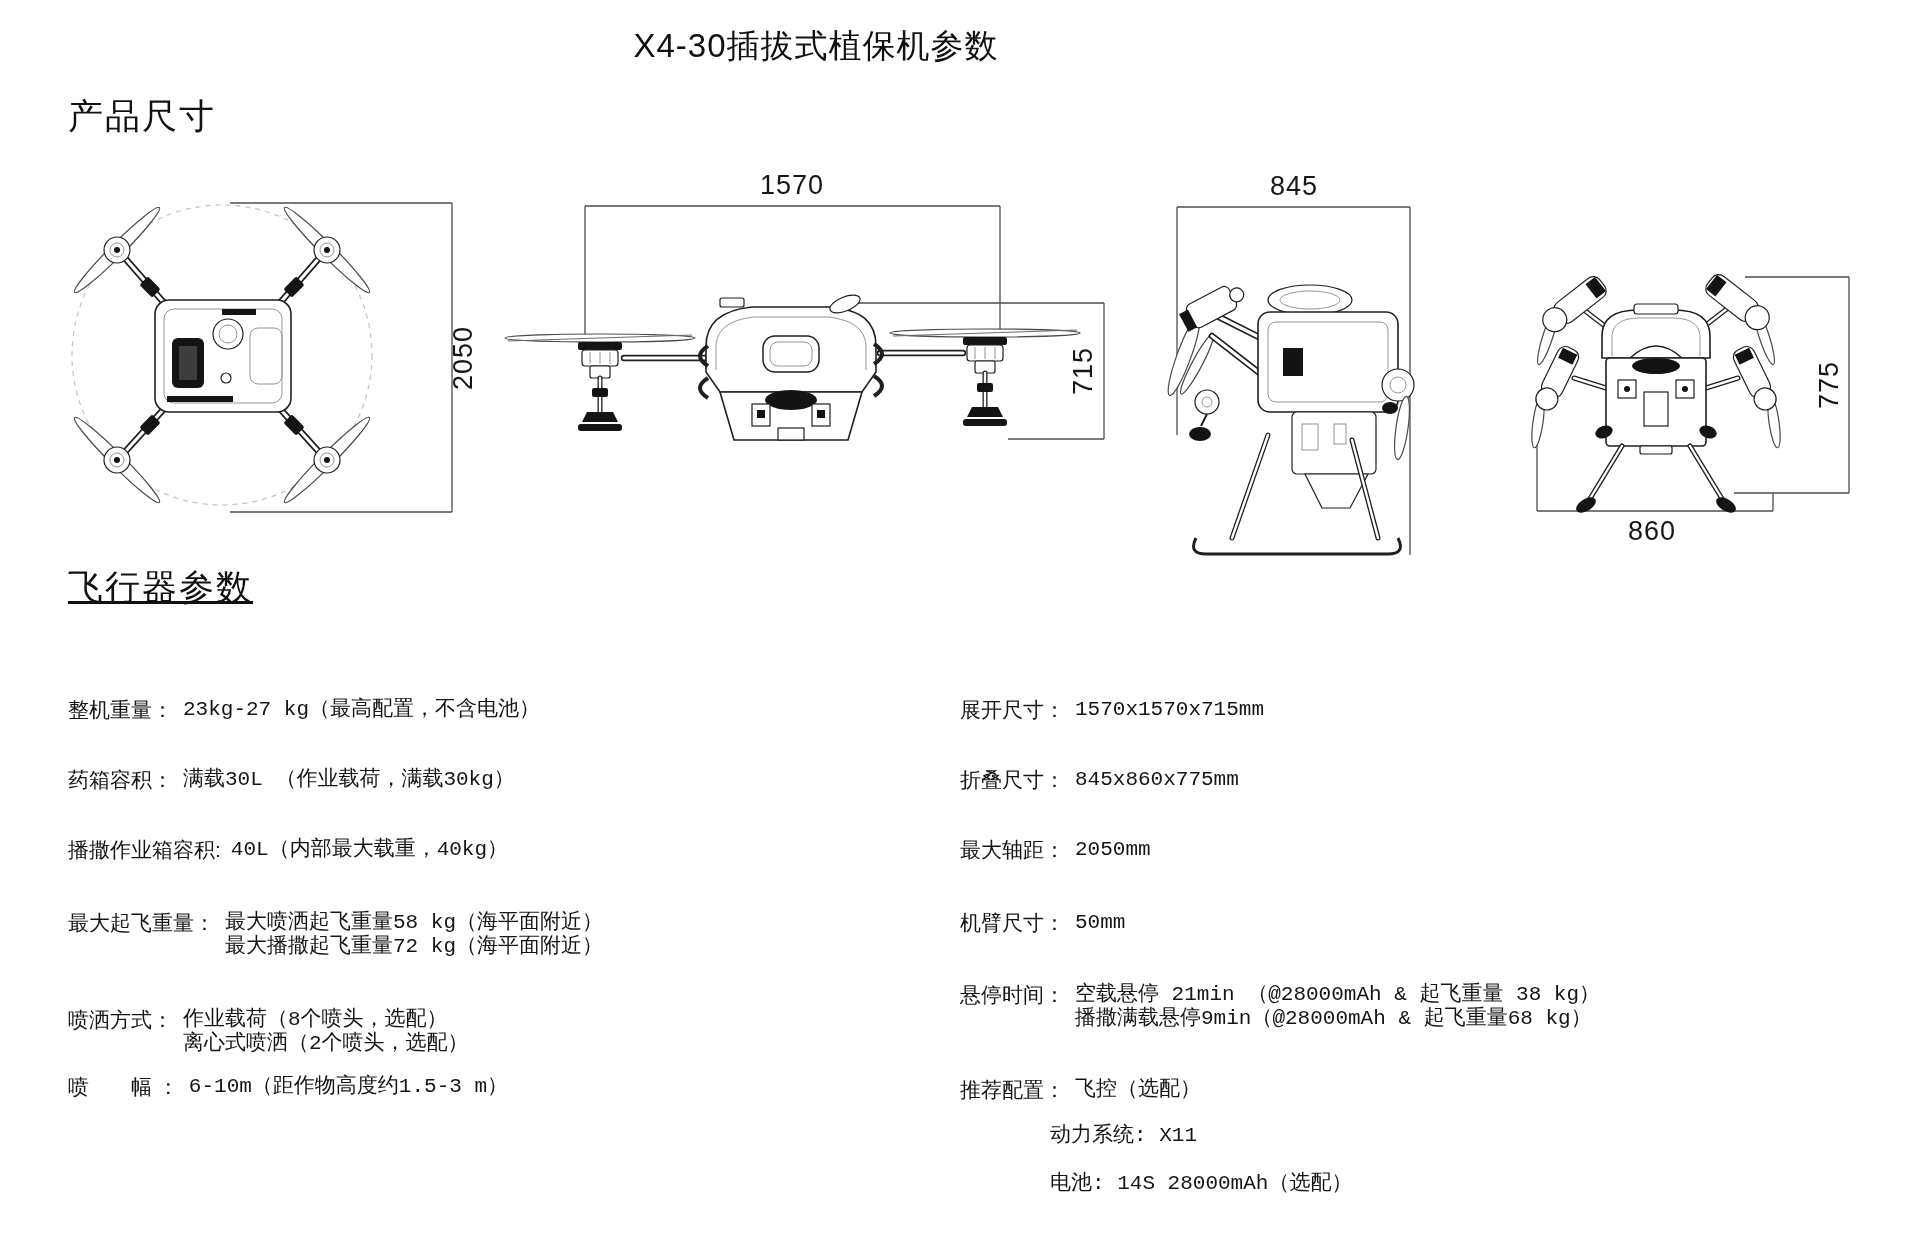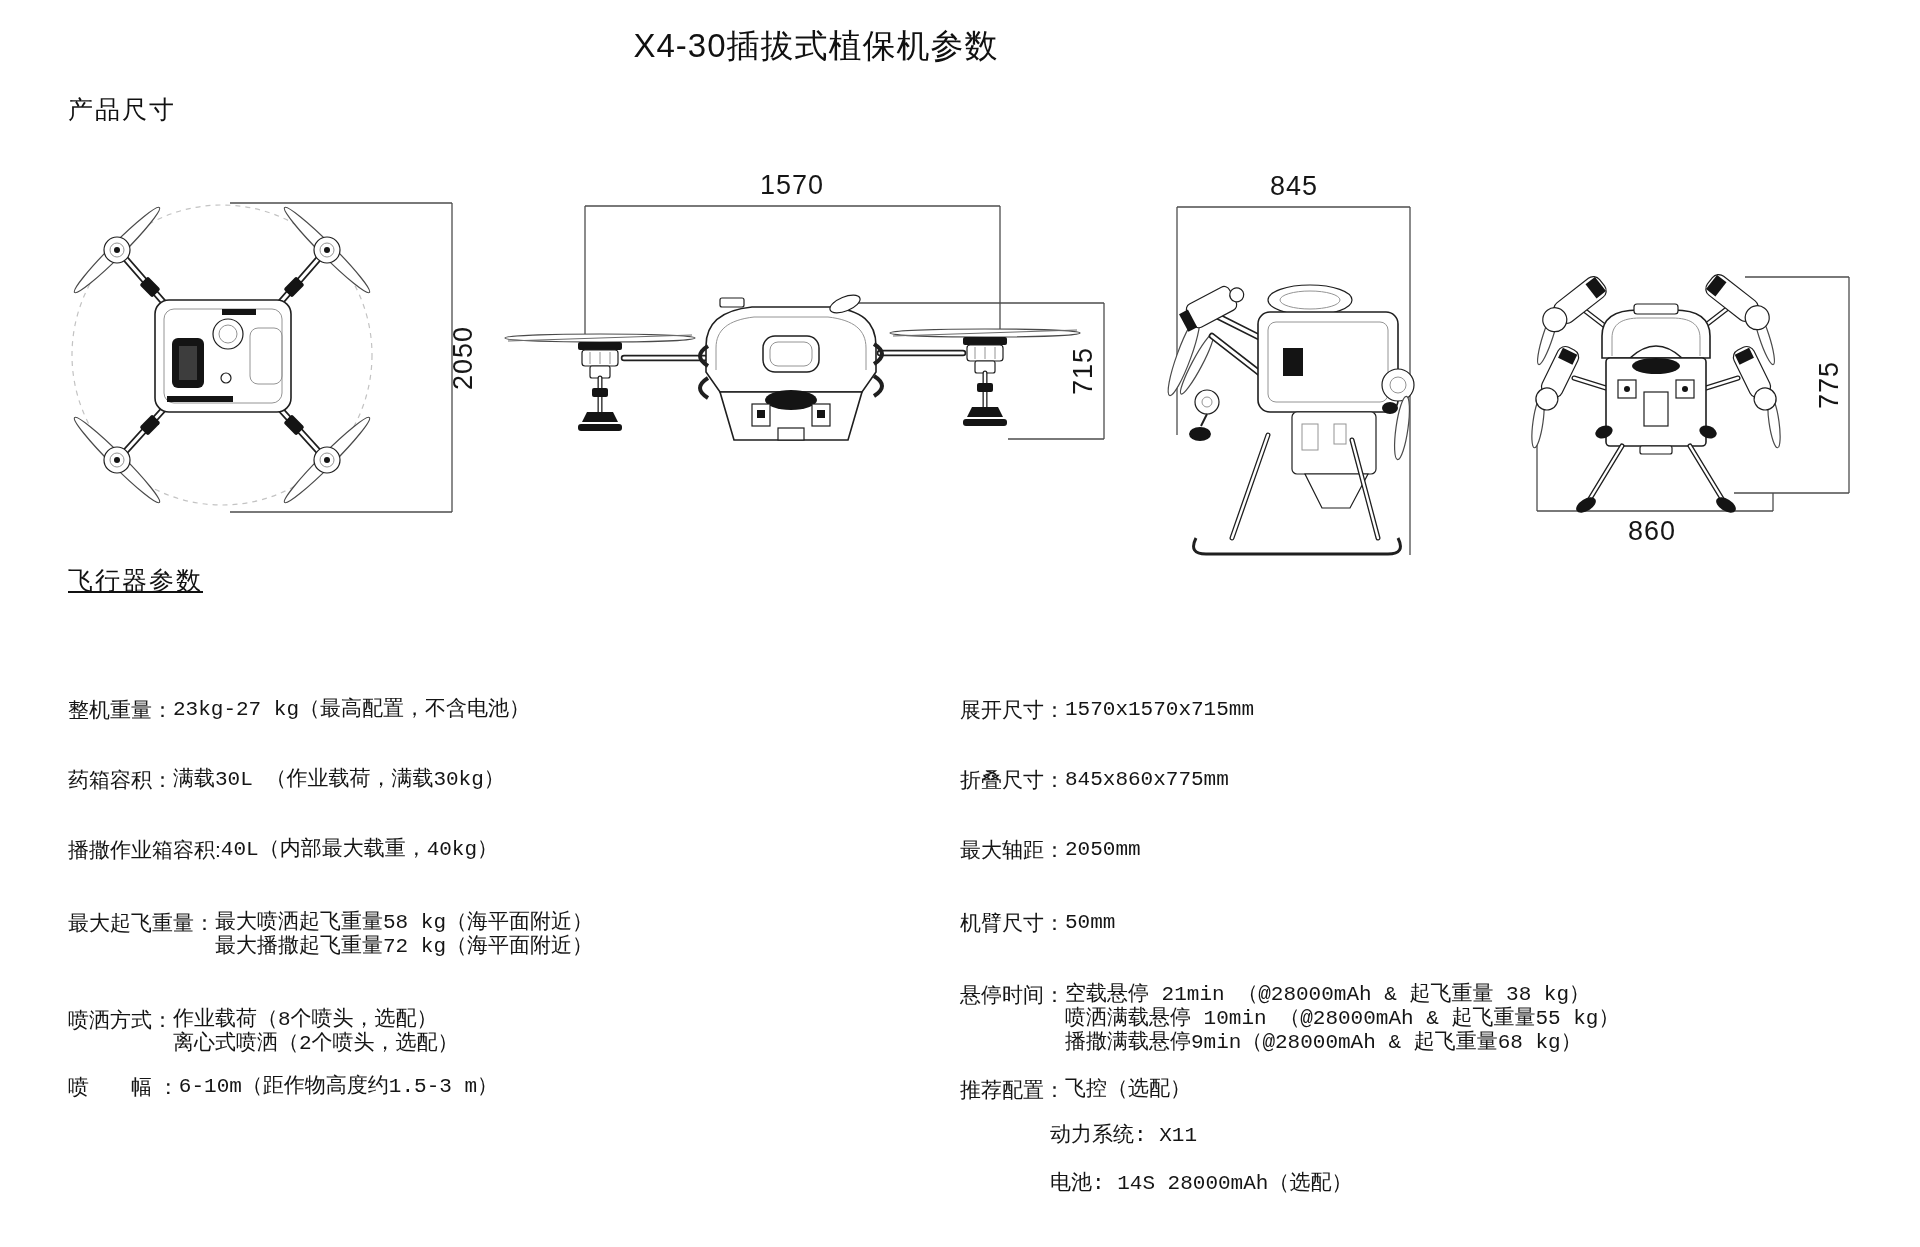--- a/index.html
+++ b/index.html
@@ -1,36 +1,36 @@
 <!DOCTYPE html>
 <html><head>
 <meta charset="utf-8">
 <style>
   * { margin:0; padding:0; box-sizing:border-box; }
   html,body { background:#ffffff; }
   body { width:1920px; height:1247px; position:relative; overflow:hidden;
          font-family:"Liberation Sans","DejaVu Sans",sans-serif; color:#161616; }
   .page-title { position:absolute; top:24px; left:0; width:1632px; text-align:center;
                 font-size:33px; letter-spacing:1px; color:#111; }
-  .section-heading { position:absolute; left:68px; font-size:25px; color:#111; letter-spacing:2px; }
+  .section-heading { position:absolute; left:68px; font-size:35px; color:#111; letter-spacing:2px; }
   #heading-product { top:93px; }
   #heading-aircraft { top:564px;text-decoration:underline; }
   #drawings { position:absolute; left:0; top:140px; }
   .dim-text { font-size:27px; fill:#161616; letter-spacing:1px; }
   .dimline { stroke:#4d4d4d; stroke-width:1.3; fill:none; }
   .outline  { stroke:#1f1f1f; stroke-width:1.6; fill:#ffffff; }
   .outline2 { stroke:#1f1f1f; stroke-width:1.2; fill:#ffffff; }
   .inner    { stroke:#949494; stroke-width:1; fill:none; }
   .tube     { stroke:#1f1f1f; stroke-width:6.5; stroke-linecap:round; }
   .tube-in  { stroke:#ffffff; stroke-width:3.2; stroke-linecap:round; }
   .tube-s   { stroke:#1f1f1f; stroke-width:5; stroke-linecap:round; }
   .tube-s-in{ stroke:#ffffff; stroke-width:2.4; stroke-linecap:round; }
   .dark     { fill:#141414; stroke:none; }
   .blade    { stroke:#4a4a4a; stroke-width:1.2; fill:#ffffff; }
-  .spec-row { position:absolute; display:flex; font-size:21px; color:#151515; }
+  .spec-row { position:absolute; display:flex; gap:10px; font-size:21px; color:#151515; }
   .spec-label { white-space:nowrap; line-height:24px; }
   .spec-lines { display:flex; flex-direction:column; }
   .spec-line { line-height:24px; white-space:nowrap;font-family:Liberation Mono, monospace; }
 </style>
 </head>
 <body>
 
 <div class="page-title">X4-30插拔式植保机参数</div>
 <div class="section-heading" id="heading-product">产品尺寸</div>
 <div class="section-heading" id="heading-aircraft">飞行器参数</div>
@@ -361,21 +361,20 @@
 <div class="spec-row" style="left:960px; top:911px">
   <span class="spec-label">机臂尺寸：</span>
   <div class="spec-lines">
       <div class="spec-line">50mm</div>
     </div>
 </div>
 <div class="spec-row" style="left:960px; top:983px">
   <span class="spec-label">悬停时间：</span>
   <div class="spec-lines">
     <div class="spec-line">空载悬停 21min （@28000mAh &amp; 起飞重量 38 kg）</div>
-    <div class="spec-line">喷洒满载悬停 10min （@28000mAh &amp; 起飞重量55 kg）</div>
     <div class="spec-line">播撒满载悬停9min（@28000mAh &amp; 起飞重量68 kg）</div>
   </div>
 </div>
 <div class="spec-row" style="left:960px; top:1078px">
   <span class="spec-label">推荐配置：</span>
   <div class="spec-lines">
       <div class="spec-line">飞控（选配）</div>
     </div>
 </div>
 <div class="spec-row" style="left:1050px; top:1124px">

